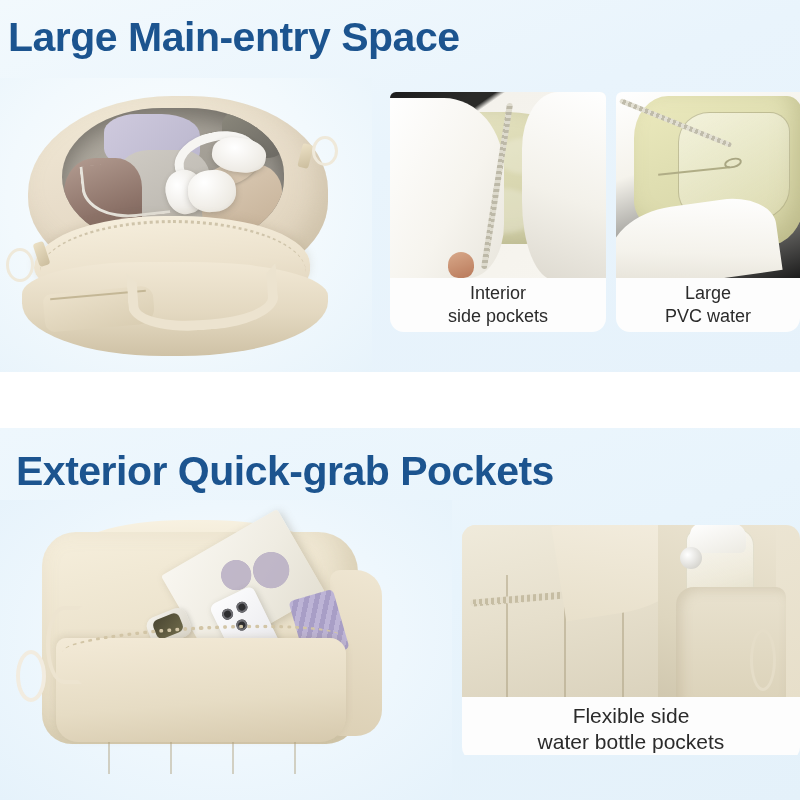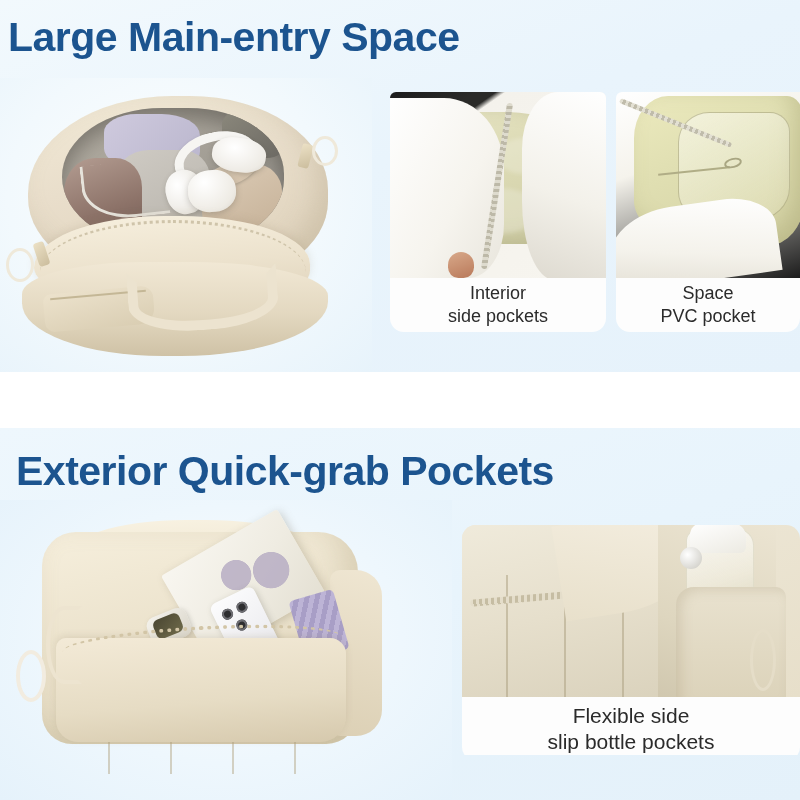--- a/index.html
+++ b/index.html
@@ -471,22 +471,22 @@
     <div class="photo">
       <div class="lining">
         <div class="pvc"></div>
         <div class="pzip"></div>
         <div class="ppull"></div>
       </div>
       <div class="zipline2"></div>
       <div class="flapw"></div>
     </div>
     <div class="caption-card">
-      <span>Space</span>
-      <span>PVC pocket</span>
+      <span>Large</span>
+      <span>PVC water</span>
     </div>
   </div>
 
   <div class="sec-gap"></div>
 
   <div class="sec-bot"></div>
 
   <div class="heading" id="h-bot">Exterior Quick-grab Pockets</div>
 
   <div class="panel" id="hero2">
@@ -525,17 +525,17 @@
       <div class="bflap"></div>
       <div class="side"></div>
       <div class="bottle"></div>
       <div class="cap"></div>
       <div class="cap-btn"></div>
       <div class="sleeve"></div>
       <div class="drawstring"></div>
     </div>
     <div class="caption-card">
       <span>Flexible side</span>
-      <span>slip bottle pockets</span>
+      <span>water bottle pockets</span>
     </div>
   </div>
 
 </div>
 
 </body></html>

